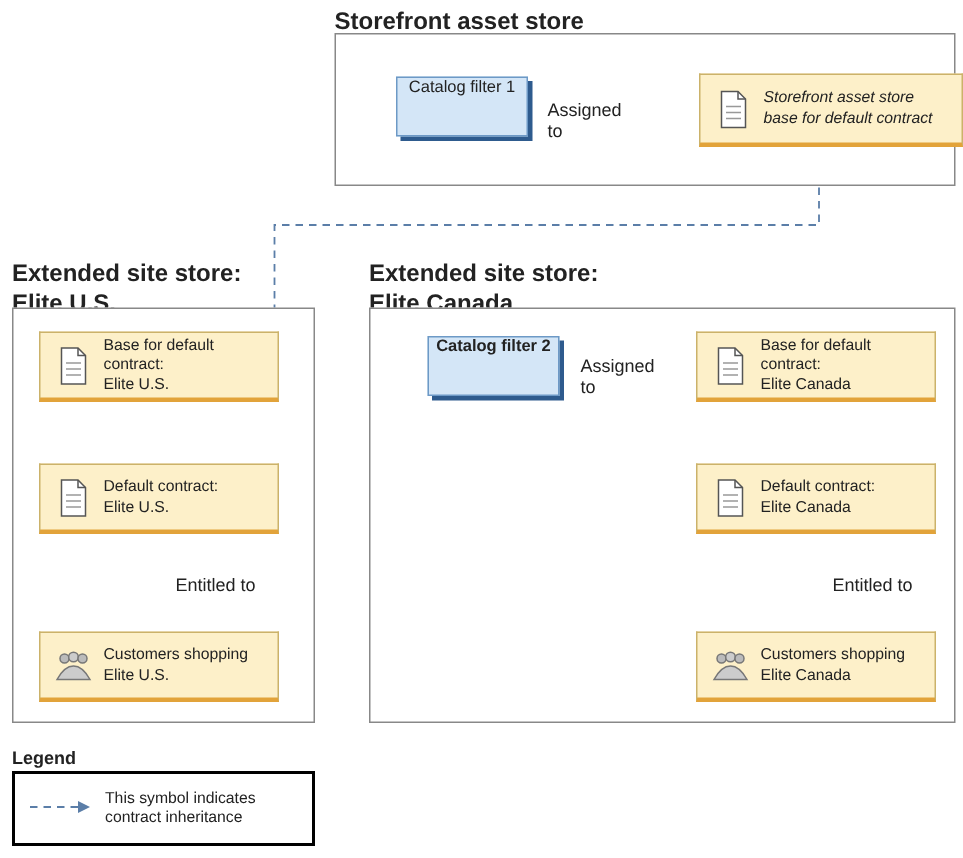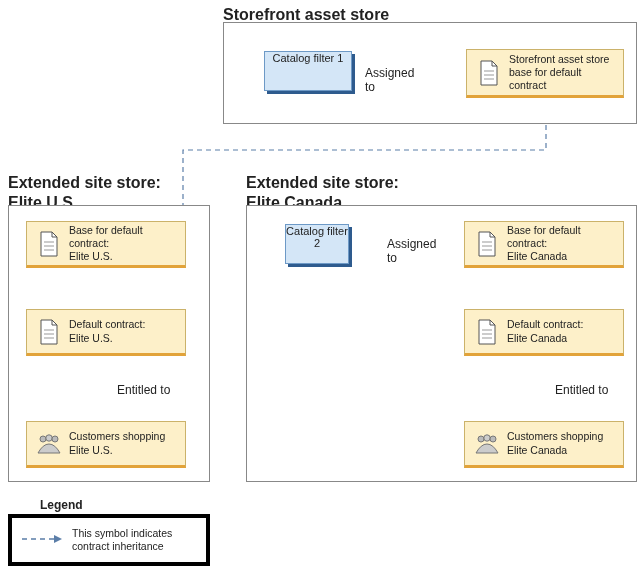--- a/index.html
+++ b/index.html
@@ -59,21 +59,21 @@
     font-size: 12px;
     line-height: 1.2;
   }
   .legend-title {
     position: absolute;
     font-weight: bold;
     font-size: 12px;
   }
   .legend-box {
     position: absolute;
-    border: 4px solid #000000;
+    border: 2px solid #000000;
     background: #fff;
     padding: 22px 10px;
     display: flex;
     align-items: center;
     gap: 10px;
     box-sizing: border-box;
   }
   .legend-text {
     font-size: 10.5px;
     line-height: 1.25;
@@ -115,21 +115,21 @@
 
 <div class="container-title" style="position:absolute; left:223px; top:5px;">Storefront asset store</div>
 <div class="group" style="left:223px; top:22px; width:412px; height:100px;">
 
   <div class="node filter-node" style="left:40px; top:28px; width:88px; height:40px;">
     <span>Catalog filter 1</span>
   </div>
 
   <div class="conn-label" style="left:141px; top:43px; width:56px; white-space:pre-line;">Assigned to</div>
 
-  <div class="node card" style="left:242px; top:26px; width:158px; height:49px;">
+  <div class="node card" style="left:242px; top:26px; width:176px; height:49px;font-style:italic;">
     <span class="icon">
       <svg width="20" height="26" viewBox="0 0 20 26">
           <path d="M2 1 h11 l5 5 v19 h-16 z" fill="#fff" stroke="#555"></path>
           <path d="M13 1 v5 h5" fill="none" stroke="#555"></path>
           <line x1="5" y1="11" x2="15" y2="11" stroke="#999"></line>
           <line x1="5" y1="15" x2="15" y2="15" stroke="#999"></line>
           <line x1="5" y1="19" x2="15" y2="19" stroke="#999"></line>
         </svg>
     </span>
     <span class="label" style="white-space:pre-line;">Storefront asset store base for default contract</span>
@@ -181,21 +181,21 @@
     </span>
     <span class="label" style="white-space:pre-line;">Customers shopping
 Elite U.S.</span>
   </div>
 </div>
 
 <div class="container-title" style="position:absolute; left:246px; top:173px; white-space:pre-line;">Extended site store:
 Elite Canada</div>
 <div class="group" style="left:246px; top:205px; width:389px; height:275px;">
 
-  <div class="node filter-node" style="left:38px; top:18px; width:64px; height:40px;">
+  <div class="node filter-node" style="left:38px; top:18px; width:88px; height:40px;font-weight:bold;">
     <span>Catalog filter 2</span>
   </div>
 
   <div class="conn-label" style="left:140px; top:31px; width:56px; white-space:pre-line;">Assigned to</div>
 
   <div class="node card" style="left:217px; top:15px; width:160px; height:47px;">
     <span class="icon">
       <svg width="20" height="26" viewBox="0 0 20 26">
           <path d="M2 1 h11 l5 5 v19 h-16 z" fill="#fff" stroke="#555"></path>
           <path d="M13 1 v5 h5" fill="none" stroke="#555"></path>
@@ -231,21 +231,21 @@
           <circle cx="13" cy="5" r="3.2" fill="#ccc" stroke="#777"></circle>
           <circle cx="19" cy="6" r="3" fill="#bbb" stroke="#777"></circle>
         <path d="M2 20 q5 -9 11 -9 q6 0 11 9 z" fill="#ccc" stroke="#777"></path>
       </svg>
     </span>
     <span class="label" style="white-space:pre-line;">Customers shopping
 Elite Canada</span>
   </div>
 </div>
 
-<div class="legend-title" style="left:8px; top:498px;margin-left:32px;">Legend</div>
+<div class="legend-title" style="left:8px; top:498px;">Legend</div>
 <div class="legend-box" style="left:8px; top:514px; width:202px; height:50px;">
   <span>
     <svg width="40" height="10" viewBox="0 0 40 10">
       <line x1="0" y1="5" x2="32" y2="5" stroke="#5b7ea8" stroke-width="1.4" stroke-dasharray="5,4"></line>
       <path d="M32,1 L40,5 L32,9 z" fill="#5b7ea8"></path>
     </svg>
   </span>
   <span class="legend-text" style="max-width:130px;">This symbol indicates contract inheritance</span>
 </div>
 

